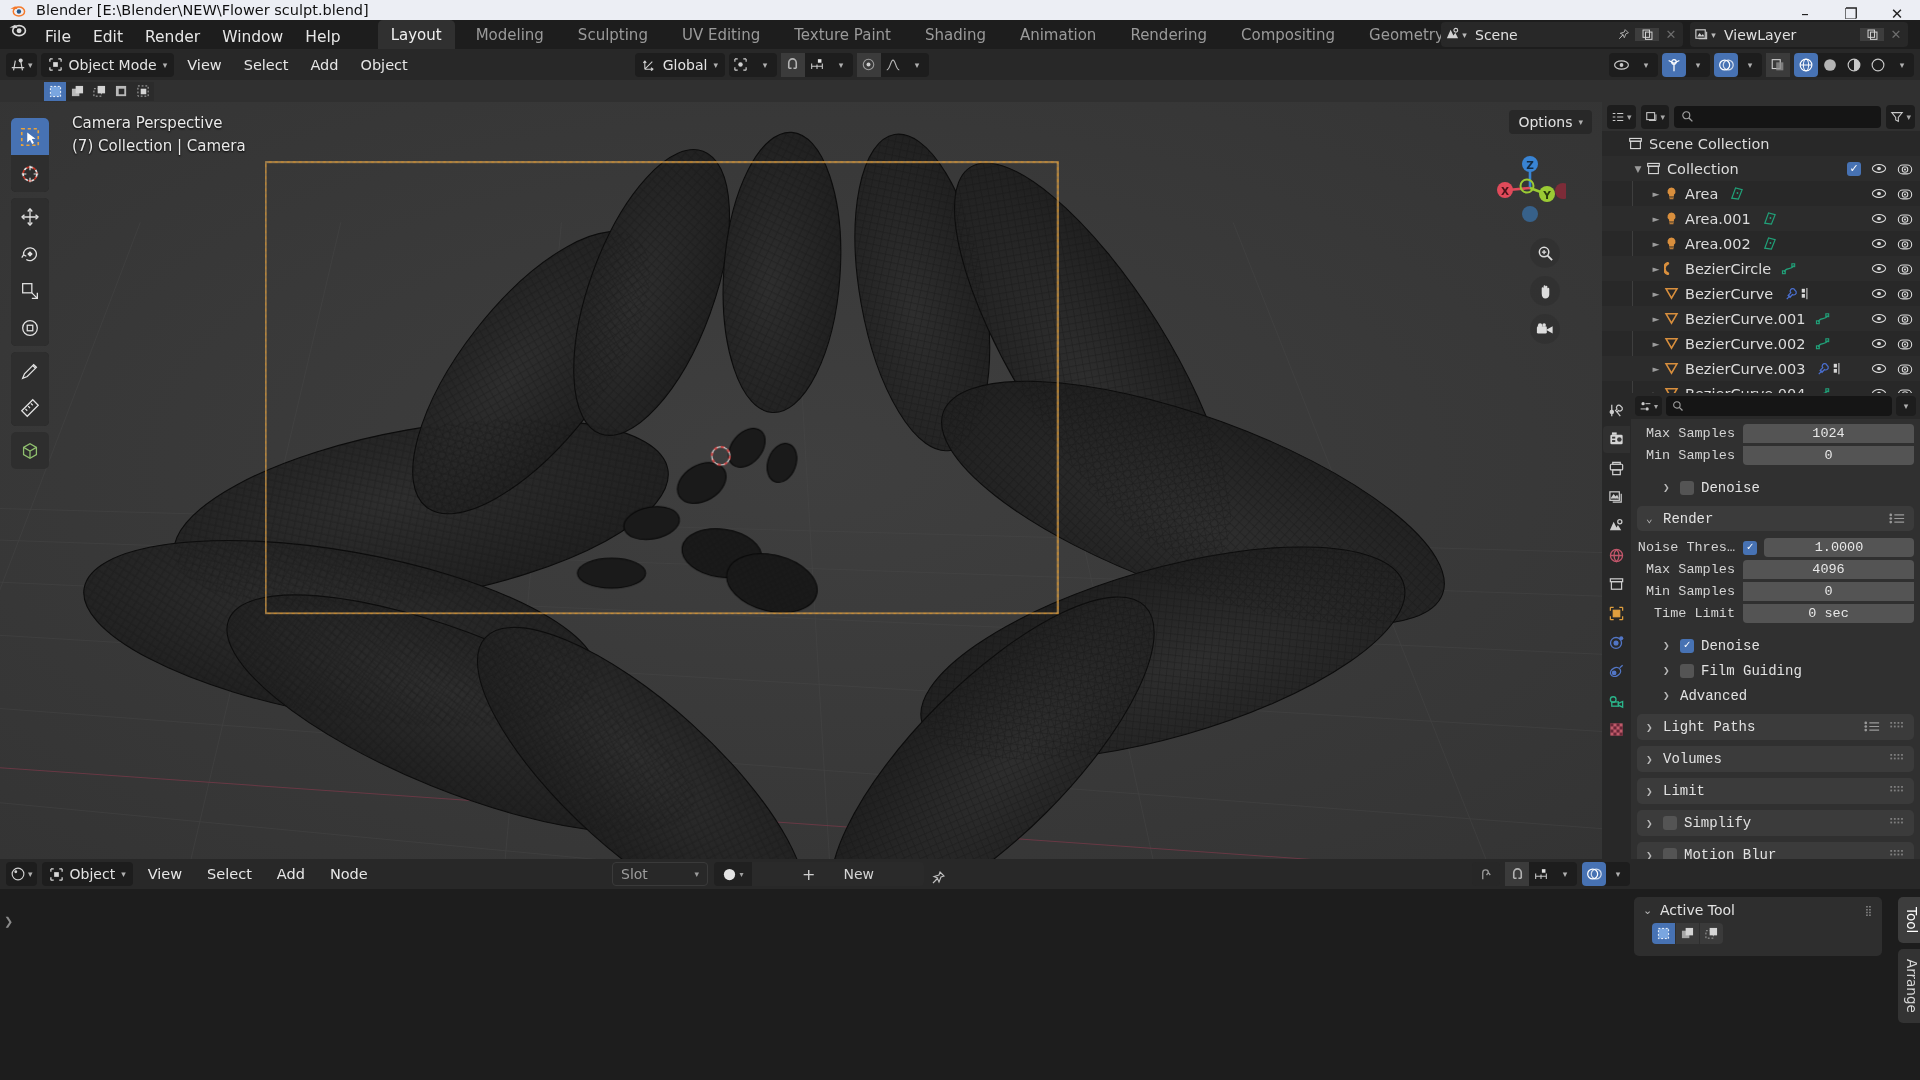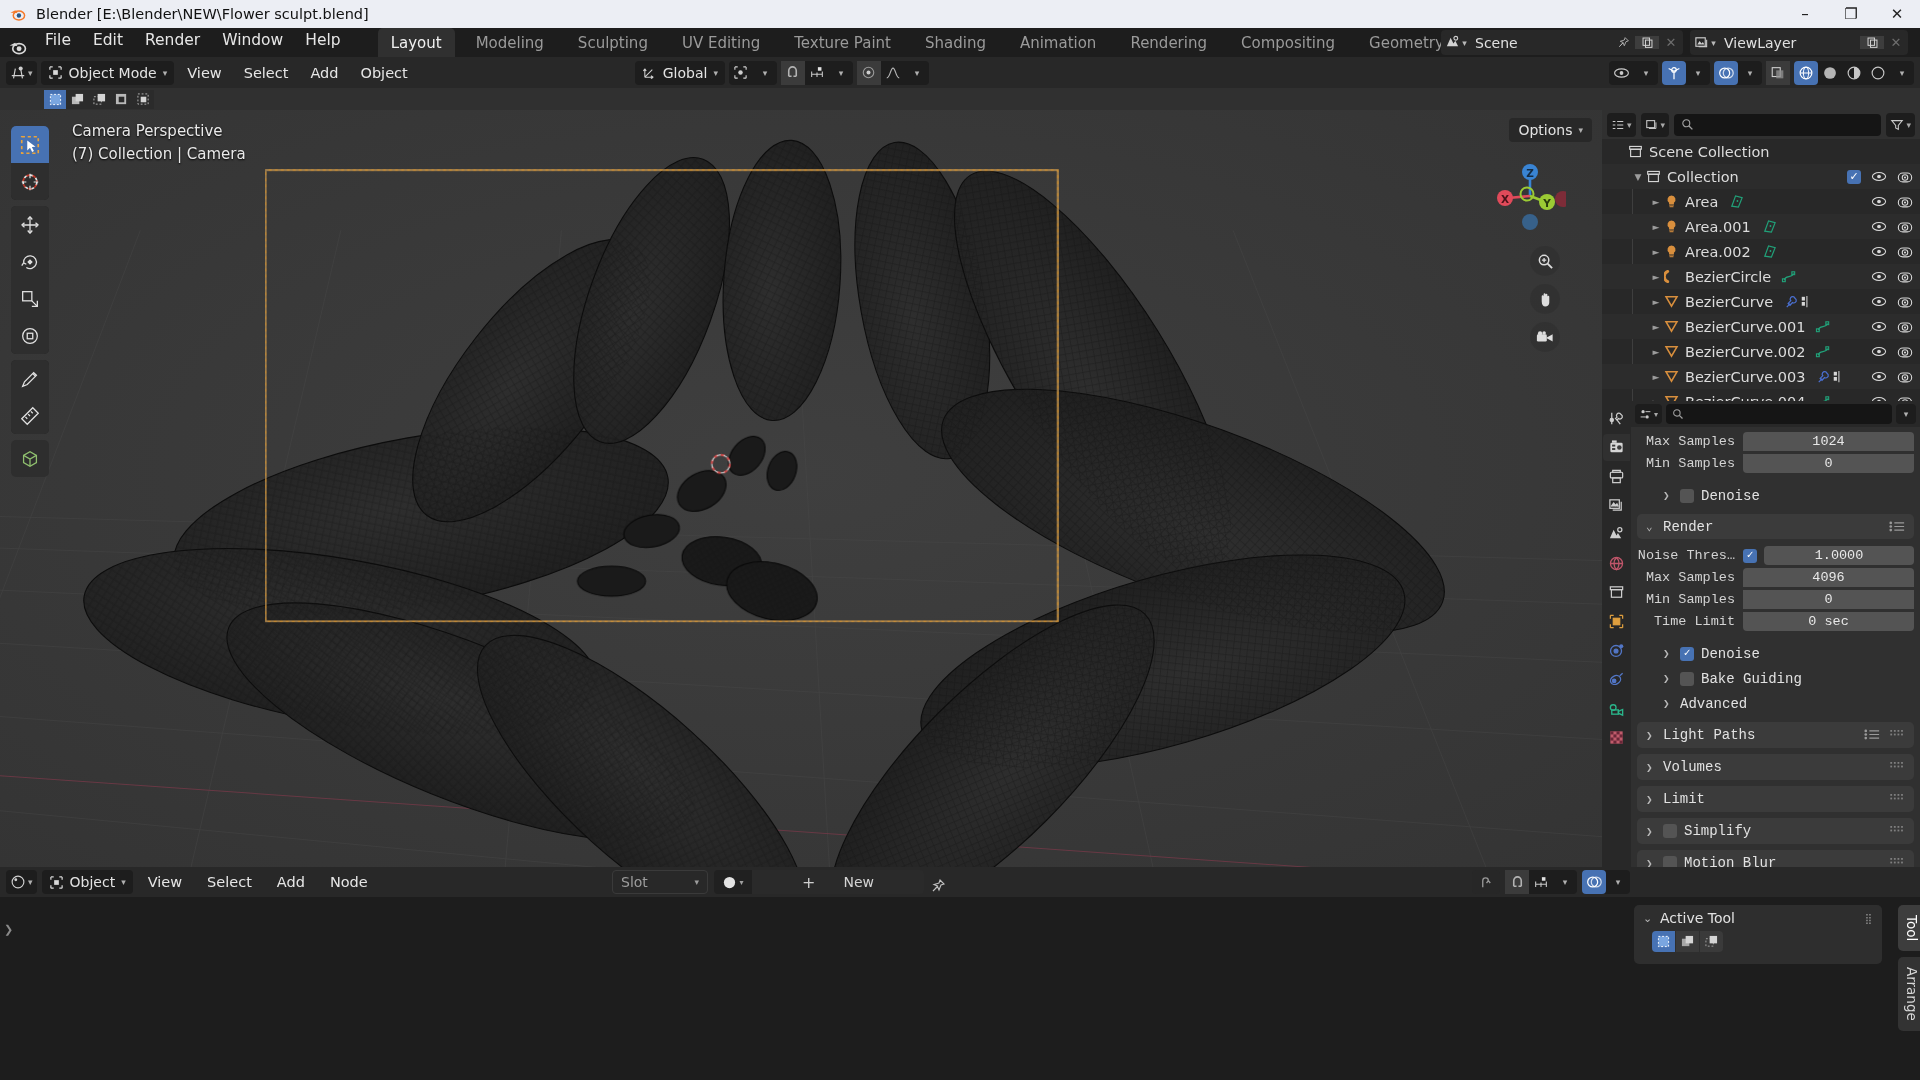--- a/index.html
+++ b/index.html
@@ -3,29 +3,29 @@
 <meta charset="utf-8">
 <style>
   * { margin:0; padding:0; box-sizing:border-box; }
   html,body { width:1920px; height:1080px; overflow:hidden; background:#1d1d1d;
     font-family:"DejaVu Sans","Liberation Sans",sans-serif; }
   .menuitem { padding:0 11px; height:34px; display:flex; align-items:center; color:#e6e6e6;
               font-size:15.5px; white-space:nowrap; }
   svg { display:block; }
 
   
-  #titlebar { height:28px; background:#eceef4; display:flex; align-items:center;
+  #titlebar { height:20px; background:#eceef4; display:flex; align-items:center;
               padding-left:9px; position:relative; }
   #titlebar .ttl { font-size:14.5px; color:#111; margin-left:10px; }
   #winbtns { position:absolute; right:0; top:0; height:28px; display:flex; }
   #winbtns div { width:46px; height:28px; display:flex; align-items:center; justify-content:center;
                  color:#222; font-size:15px; }
 
   
-  #topbar { height:29px; background:#1d1d1d; display:flex; align-items:flex-end; position:relative; }
+  #topbar { height:29px; background:#1d1d1d; display:flex; align-items:flex-start; position:relative; }
   #topbar .logo { width:34px; display:flex; align-items:center; justify-content:center; }
   .wstab { height:29px; padding:0 13px; display:flex; align-items:center; font-size:15px;
            color:#9a9a9a;margin-left:8px; }
   .wstab.active { background:#303030; color:#f0f0f0; border-radius:5px 5px 0 0; }
   #scenebox { position:absolute; right:12px; top:2px; display:flex; align-items:center; gap:7px; }
   .idblock { display:flex; align-items:center; height:25px; background:#282828; border-radius:4px; }
   .idblock .pre { width:30px; display:flex; align-items:center; justify-content:center; gap:2px;
                   background:#282828; border-radius:4px 0 0 4px; }
   .idblock .nm { font-size:14px; color:#e0e0e0; padding:0 10px 0 4px; min-width:140px; }
   .idblock .ic { width:24px; display:flex; align-items:center; justify-content:center; }
@@ -1151,21 +1151,21 @@
           </div>
 
           <div class="phead" style="margin-top:9px;padding-left:26px">
             <span class="chev">❯</span>
             <span class="chk on"></span>
             <span>Denoise</span>
           </div>
           <div class="phead" style="padding-left:26px">
             <span class="chev">❯</span>
             <span class="chk"></span>
-            <span>Bake Guiding</span>
+            <span>Film Guiding</span>
           </div>
           <div class="phead" style="padding-left:26px">
             <span class="chev">❯</span>
             <span>Advanced</span>
           </div>
 
           <div id="panellist">
               <div class="phead" style="background: rgb(59, 59, 59); border-radius: 5px; margin-top: 6px; height: 26px;">
                 <span class="chev">❯</span>
                 <span>Light Paths</span>

